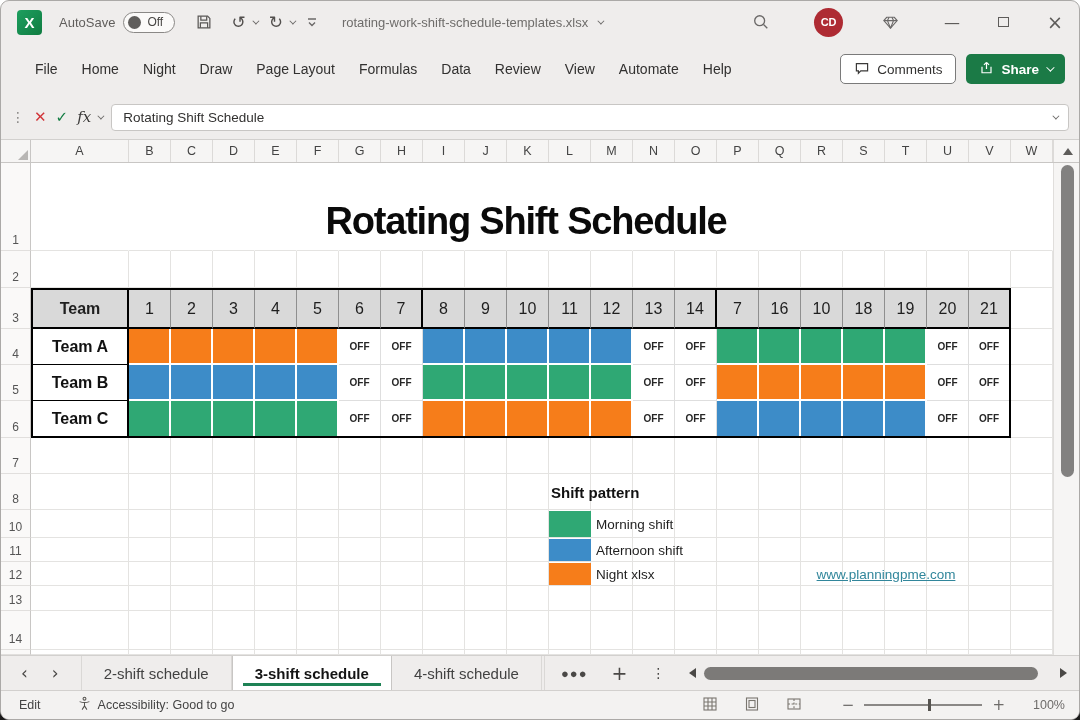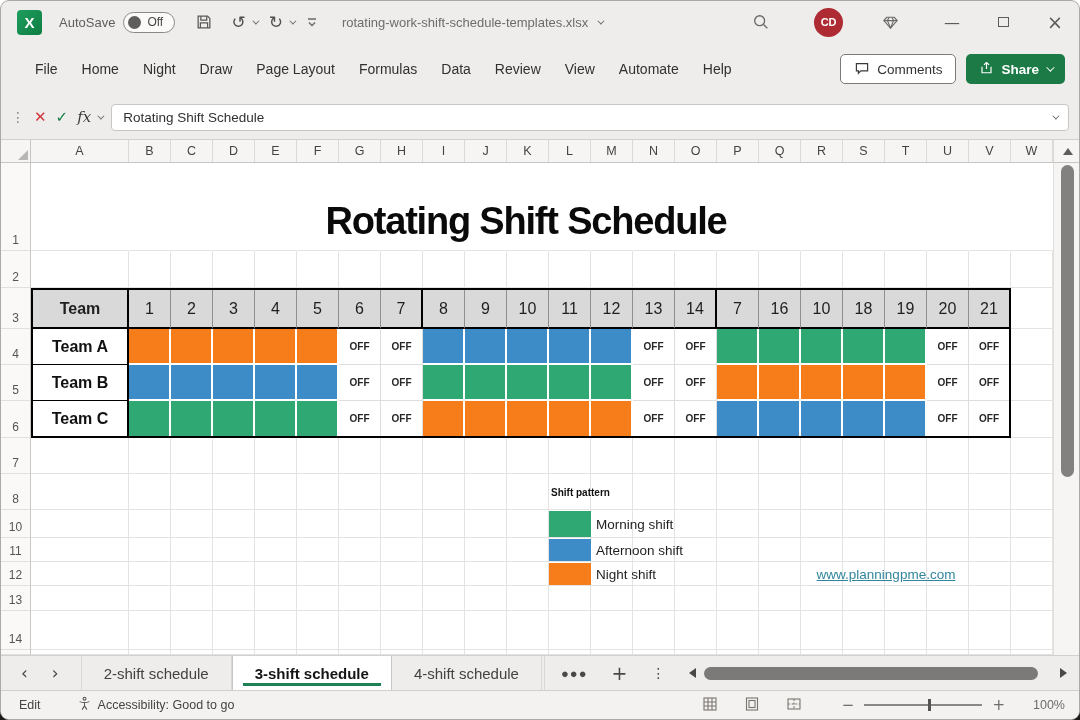--- a/index.html
+++ b/index.html
@@ -73,21 +73,21 @@
   .th { background:var(--c-table_header_fill,#D9D9D9); display:flex; align-items:center; justify-content:center; font-size:16px; color:#1F1F1F; border-right:1px solid #8F8F8F; border-bottom:2px solid #000; }
   .th.corner, .th.grp { border-right:2px solid #000; }
   .th.corner { font-weight:bold; }
   .th.lastcol { border-right:none; }
   .tname { display:flex; align-items:center; justify-content:center; font-weight:bold; font-size:16px; color:#111; border-right:2px solid #000; border-bottom:1px solid #000; background:#fff; }
   .tname.lastrow { border-bottom:none; }
   .sh { border-right:2px solid #fff; border-bottom:2px solid #fff; }
   .off { display:flex; align-items:center; justify-content:center; font-size:10px; font-weight:bold; color:#262626; border-right:1px solid #DEDEDE; border-bottom:1px solid #DEDEDE; background:#fff; }
   .sh.lastcol, .off.lastcol { border-right:none; }
   .sh.lastrow, .off.lastrow { border-bottom:none; }
-  .legend-title { position:absolute; left:520px; top:311px; height:36px; display:flex; align-items:center; font-size:10px; font-weight:bold; color:#111; }
+  .legend-title { position:absolute; left:520px; top:311px; height:36px; display:flex; align-items:center; font-size:15px; font-weight:bold; color:#111; }
   .legend-row { position:absolute; left:518px; display:flex; align-items:center; }
   .legend-swatch { width:42px; height:100%; }
   .legend-label { margin-left:3px; font-size:13.5px; color:#1F1F1F; padding-left:2px; }
   .pme-link { position:absolute; left:755px; top:399px; width:200px; height:24px; display:flex; align-items:center; justify-content:center; font-size:13.5px; color:var(--c-link,#31869B); text-decoration:underline; cursor:pointer; }
   
   .tabbar { height:35px; flex:0 0 35px; display:flex; align-items:stretch; background:#EFEDEC; border-top:1px solid #D2D0CE; }
   .tab-nav { display:flex; align-items:center; padding:0 8px 0 20px; gap:24px; }
   .tab-arrow { font-size:17px; color:#4A4846; font-family:"DejaVu Sans",sans-serif; line-height:1; }
   .tabs { display:flex; margin-left:14px; }
   .tab { display:flex; align-items:center; padding:0 22px; font-size:15px; color:#424242; border-right:1px solid #DAD8D6; position:relative; }
@@ -725,21 +725,21 @@
           <div class="legend-row" style="top: 348px; height: 26px;">
             <div class="legend-swatch" style="background: var(--c-morning);"></div>
             <div class="legend-label">Morning shift</div>
           </div>
           <div class="legend-row" style="top: 376px; height: 22px;">
             <div class="legend-swatch" style="background: var(--c-afternoon);"></div>
             <div class="legend-label">Afternoon shift</div>
           </div>
           <div class="legend-row" style="top: 400px; height: 22px;">
             <div class="legend-swatch" style="background: var(--c-night);"></div>
-            <div class="legend-label">Night shift</div>
+            <div class="legend-label">Night xlsx</div>
           </div>
         </div>
       <span class="pme-link">www.planningpme.com</span>
     </div>
     <div class="vscroll">
       <div class="vthumb"></div>
     </div>
   </div>
 
   <div class="tabbar">

